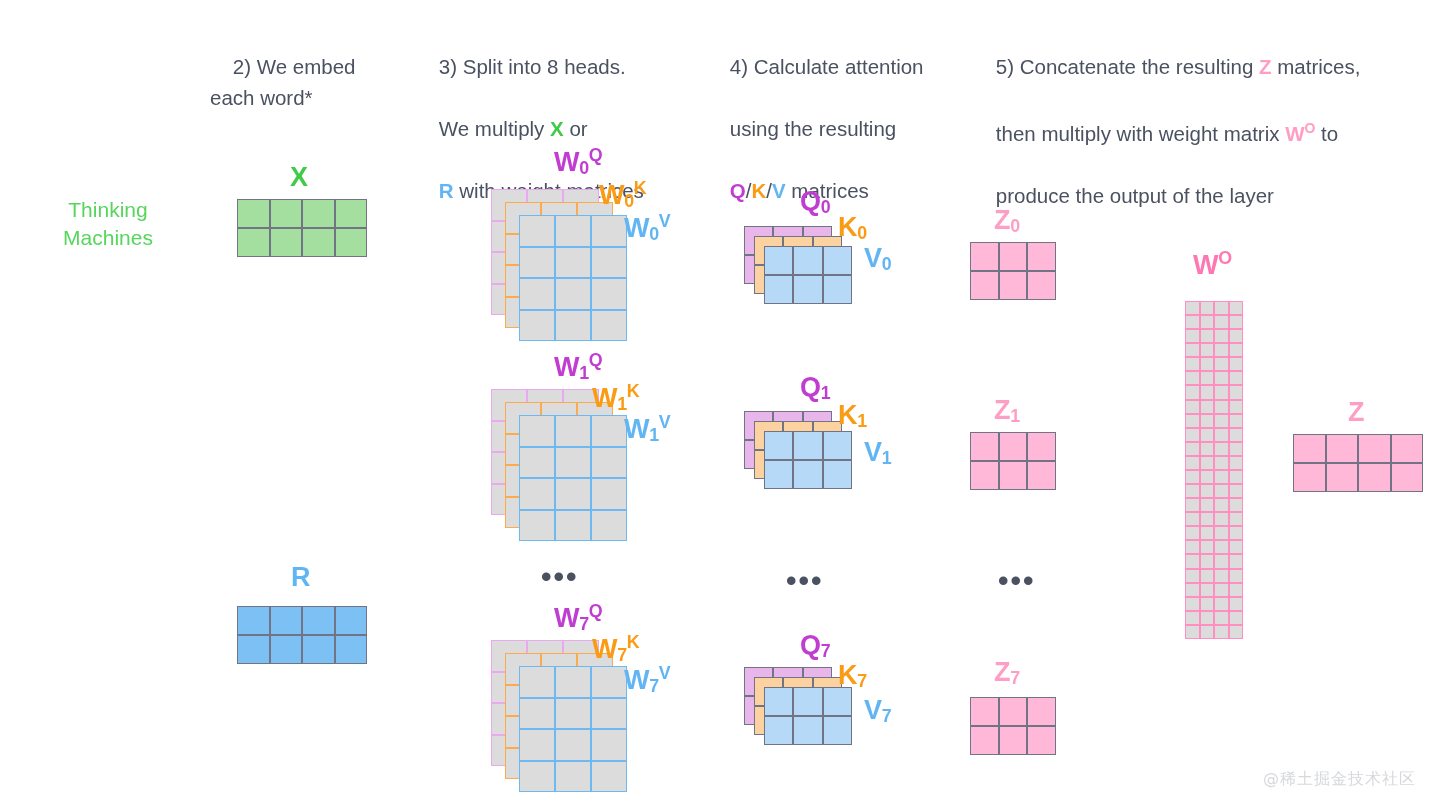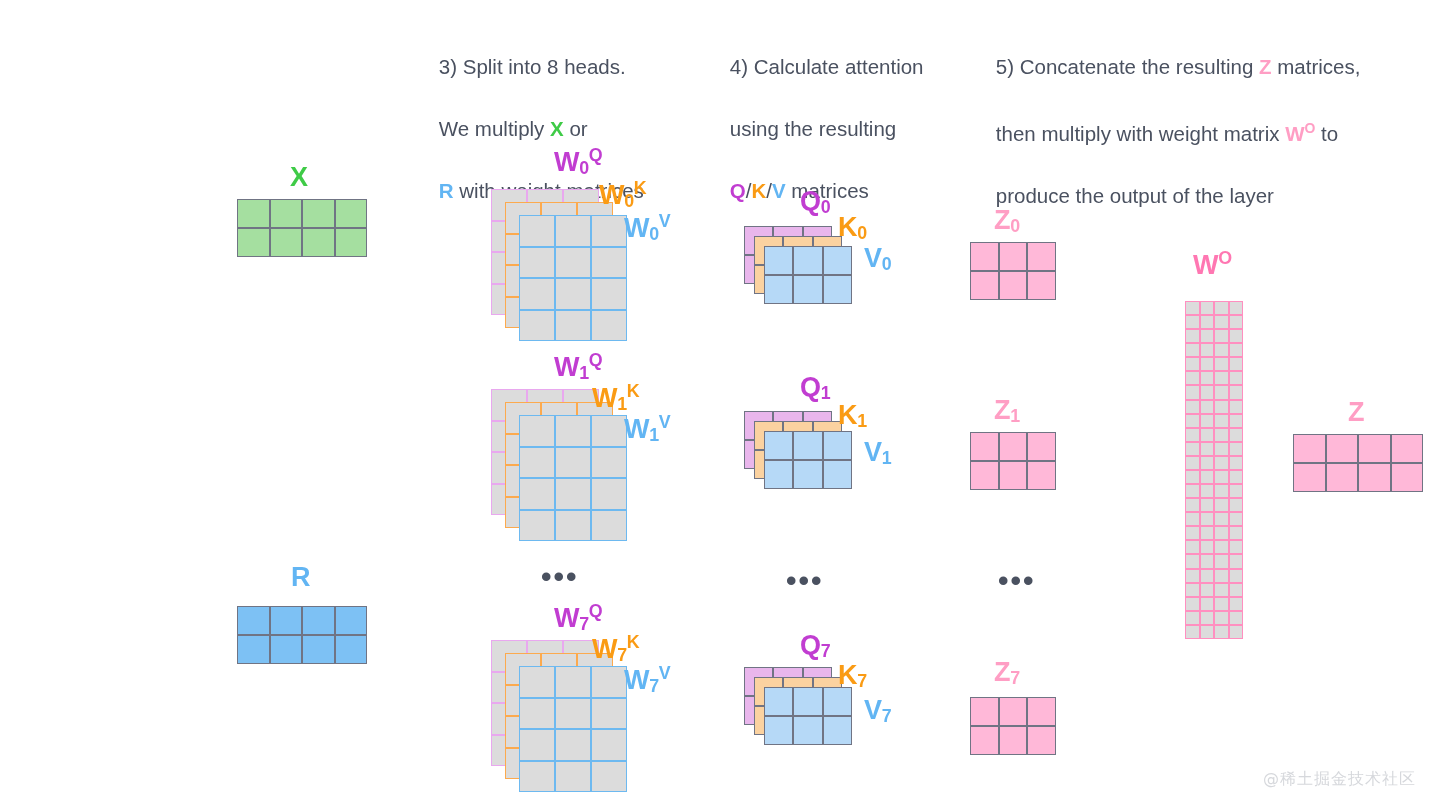--- a/index.html
+++ b/index.html
@@ -100,40 +100,46 @@
     letter-spacing: 1px;
     font-family: "DejaVu Sans", sans-serif;
   }
 </style>
 </head>
 <body>
 
 <div class="stage">
 
 
+  <div class="step-caption" style="left:210px; top:20px; width:190px;">
+    <span>2) We embed<br>each word*</span>
+  </div>
 
   <div class="step-caption" style="left:416px; top:20px; width:290px;">
     3) Split into 8 heads.<br>
     We multiply <span class="c-green">X</span> or<br>
     <span class="c-blue">R</span> with weight matrices
   </div>
 
   <div class="step-caption" style="left:707px; top:20px; width:260px;">
     4) Calculate attention<br>
     using the resulting<br>
     <span class="c-purple">Q</span>/<span class="c-orange">K</span>/<span class="c-blue">V</span> matrices
   </div>
 
   <div class="step-caption" style="left:973px; top:20px; width:470px;">
     5) Concatenate the resulting <span class="c-pink">Z</span> matrices,<br>
     then multiply with weight matrix <span class="c-pink">W<sup class="o">O</sup></span> to<br>
     produce the output of the layer
   </div>
 
 
+  <div class="words">
+    Thinking<br>Machines
+  </div>
 
   <div class="mtitle c-green" style="left:290px; top:162px;">X</div>
   <div class="matrix grid-solid" id="mx-x" style="left:237px; top:199px; width:130px; height:58px; grid-template-columns:repeat(4,1fr); grid-template-rows:repeat(2,1fr);">
       <div class="cell" style="border: 1.5px solid rgb(112, 116, 132); background: rgb(165, 223, 160);"></div>
       <div class="cell" style="border: 1.5px solid rgb(112, 116, 132); background: rgb(165, 223, 160);"></div>
       <div class="cell" style="border: 1.5px solid rgb(112, 116, 132); background: rgb(165, 223, 160);"></div>
       <div class="cell" style="border: 1.5px solid rgb(112, 116, 132); background: rgb(165, 223, 160);"></div>
       <div class="cell" style="border: 1.5px solid rgb(112, 116, 132); background: rgb(165, 223, 160);"></div>
       <div class="cell" style="border: 1.5px solid rgb(112, 116, 132); background: rgb(165, 223, 160);"></div>
       <div class="cell" style="border: 1.5px solid rgb(112, 116, 132); background: rgb(165, 223, 160);"></div>

